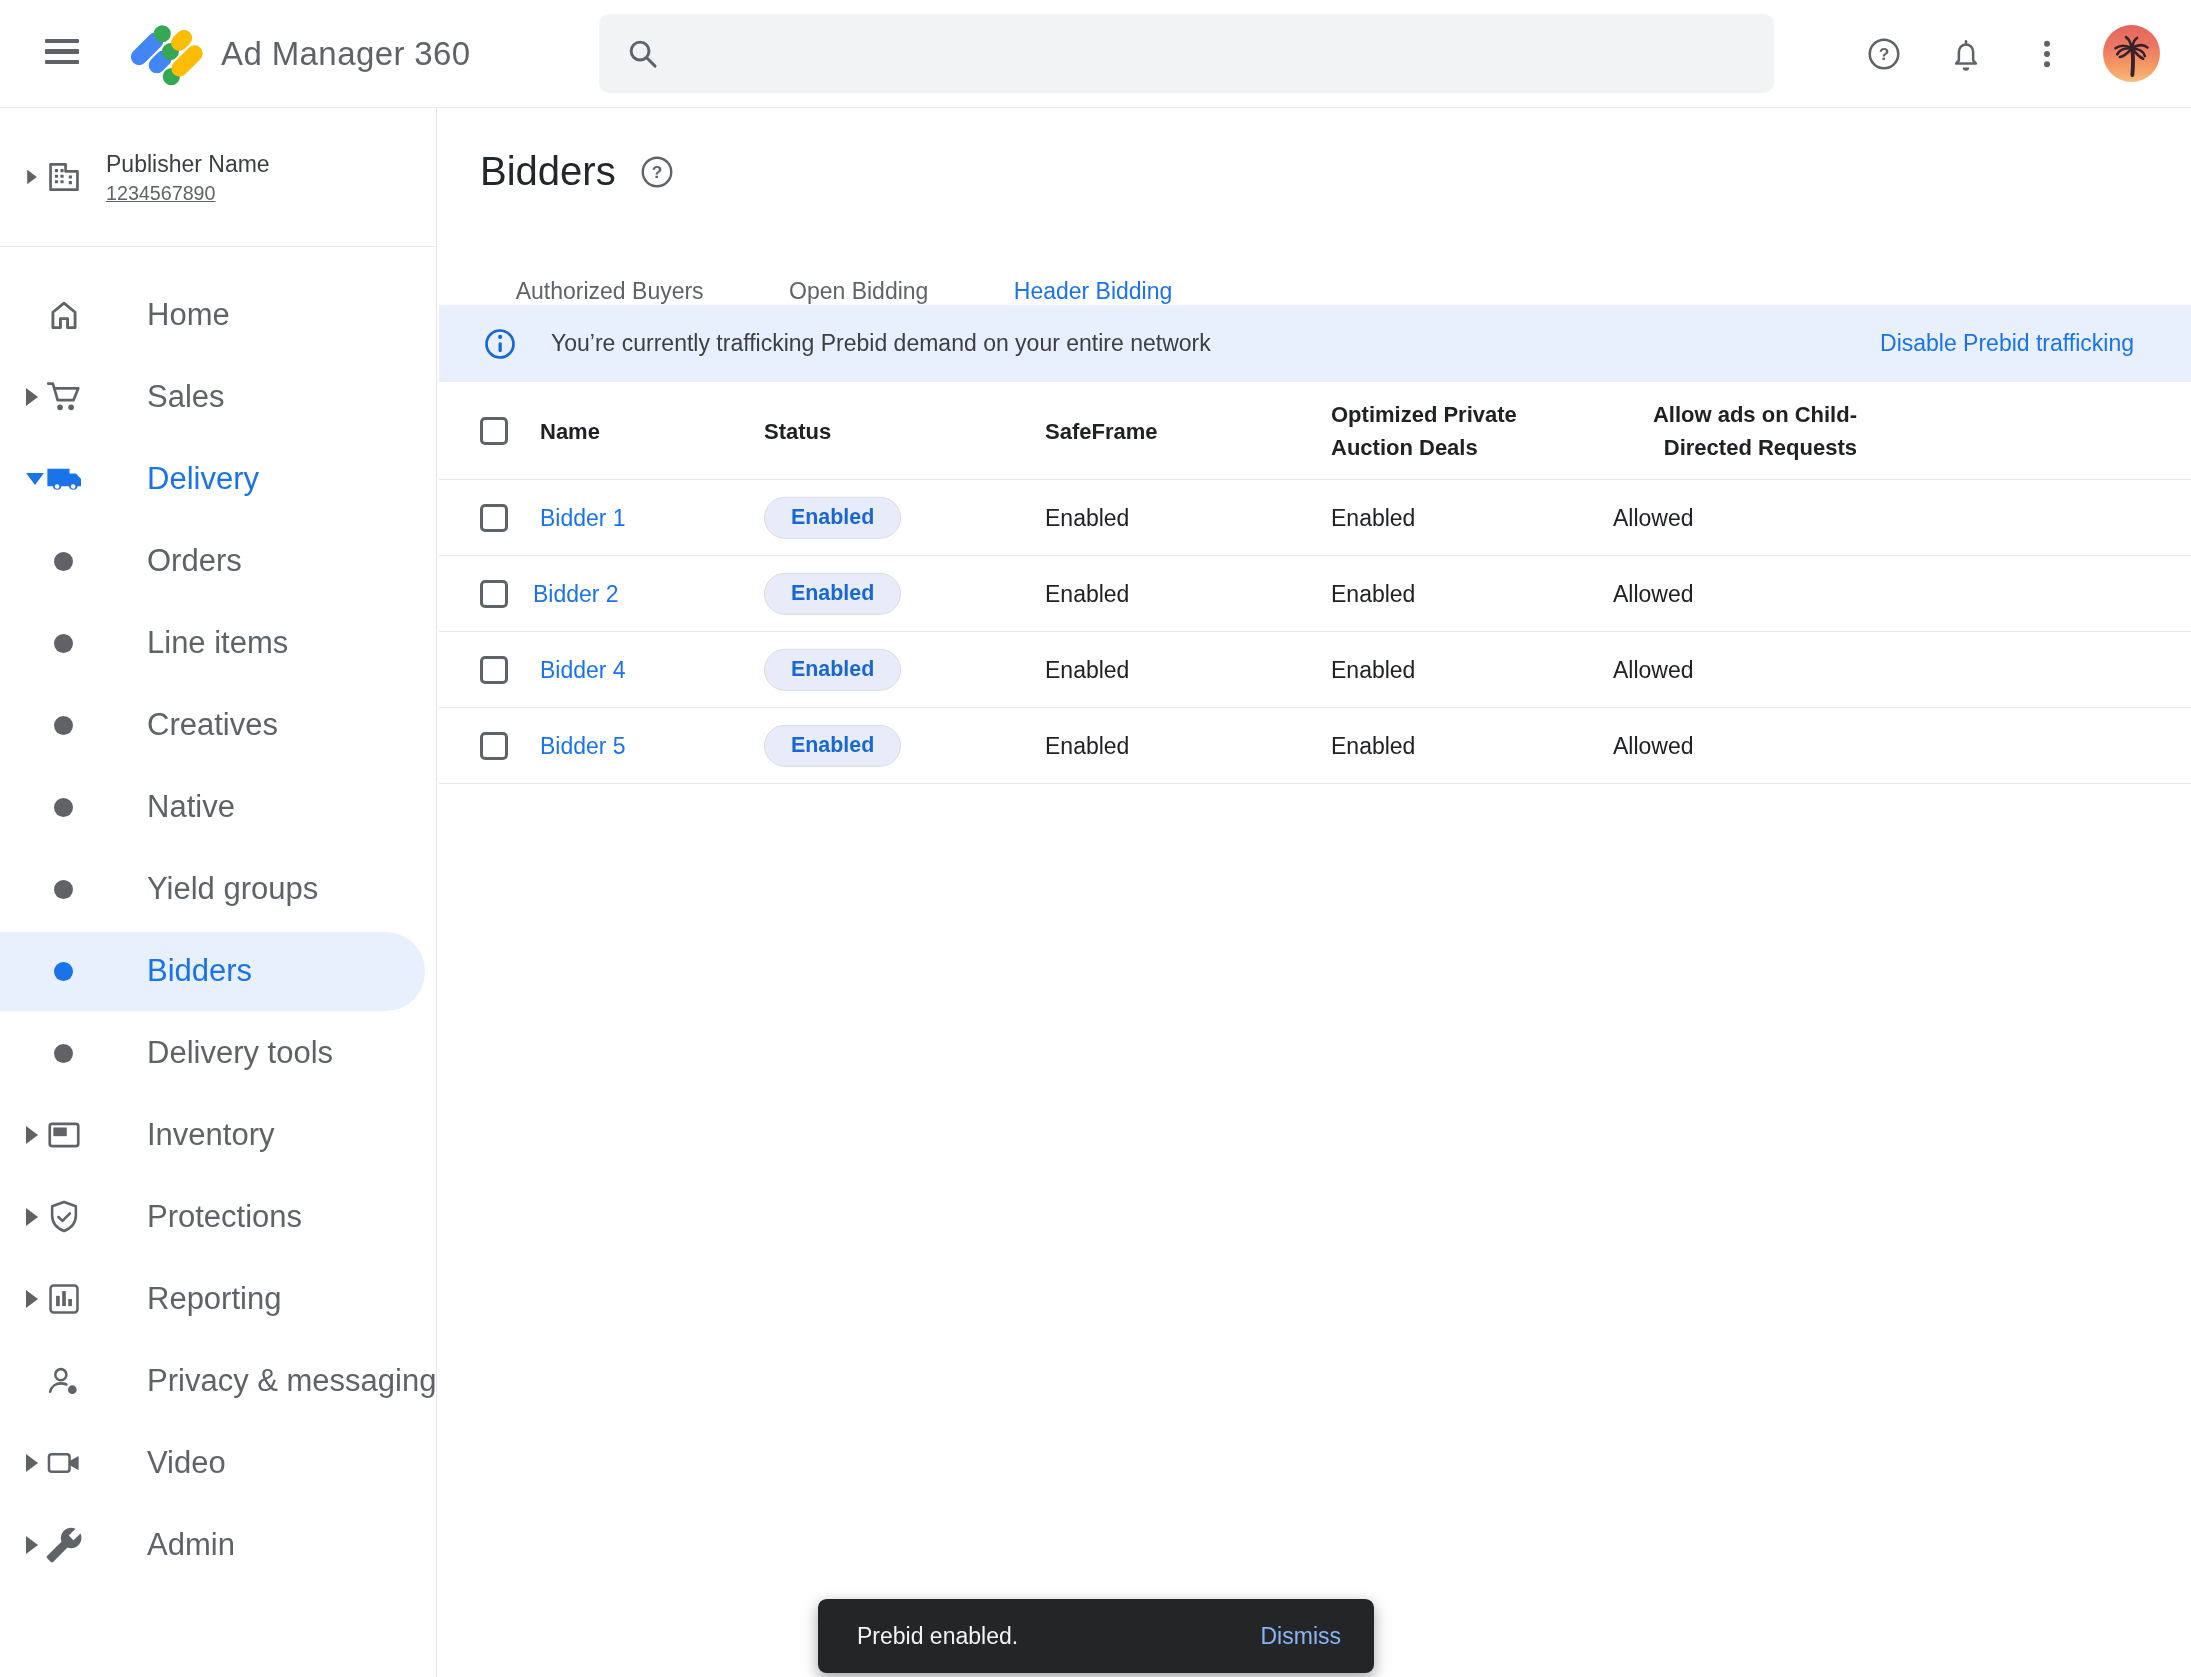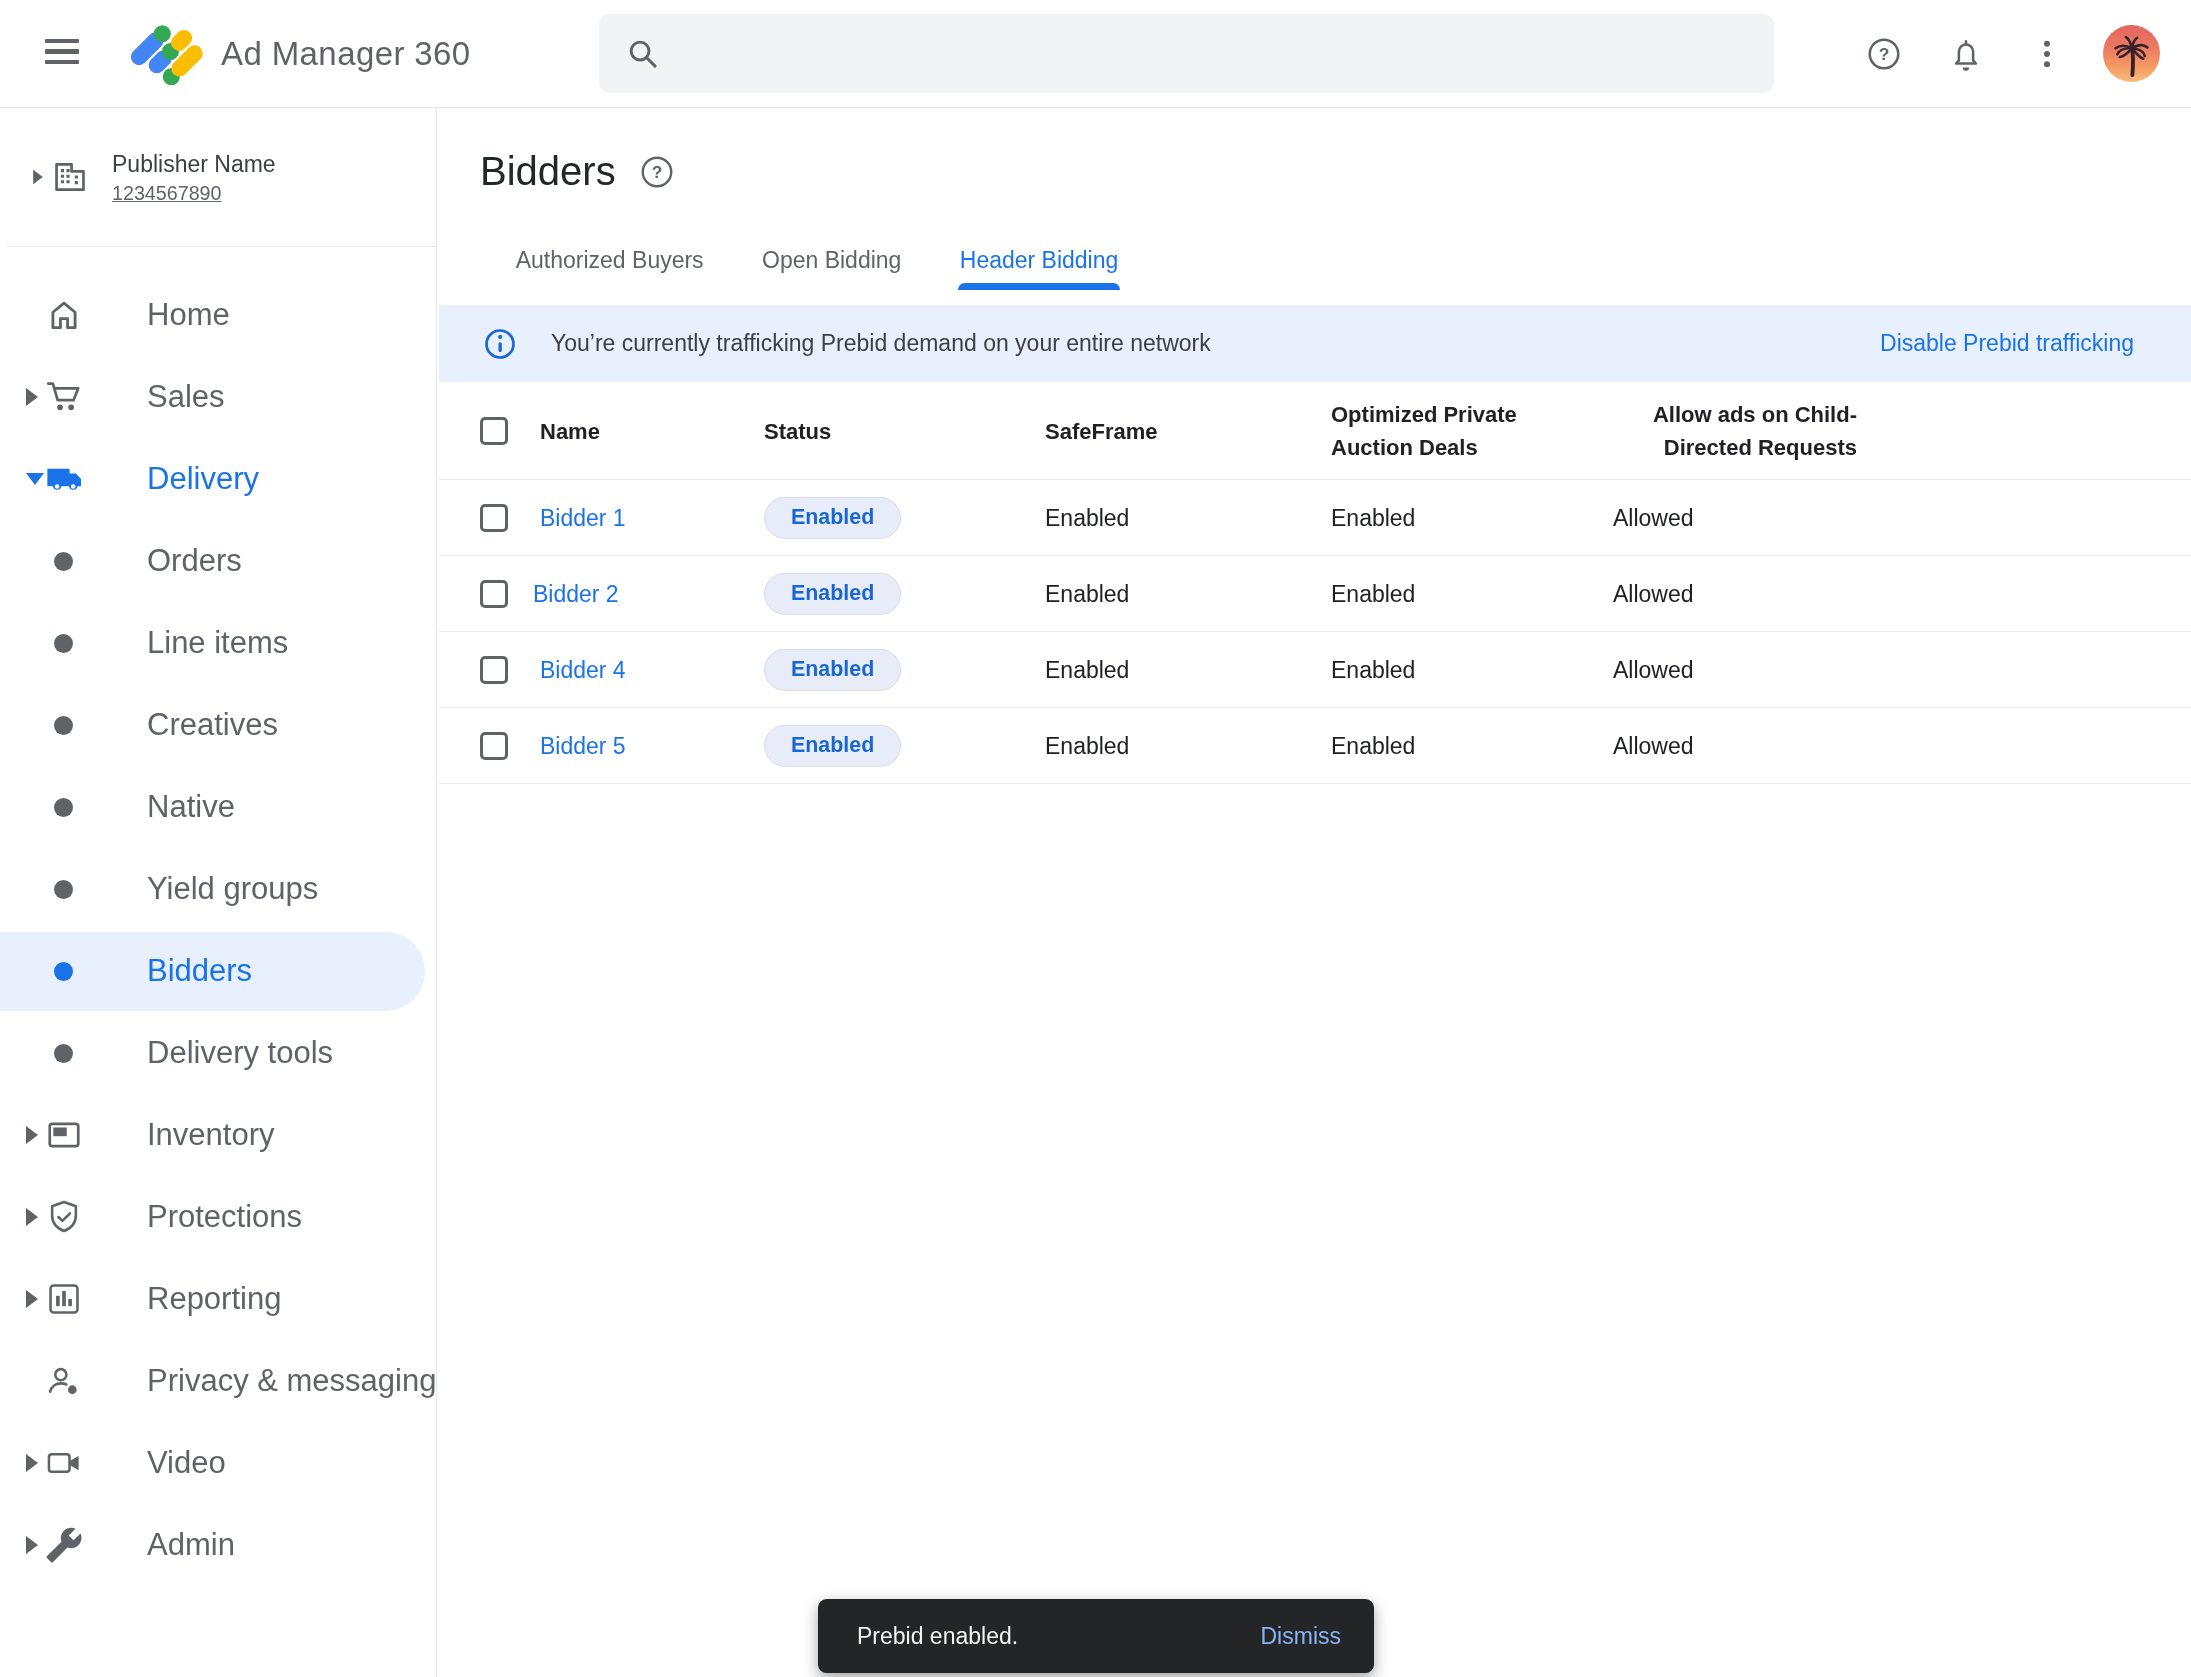--- a/index.html
+++ b/index.html
@@ -21,21 +21,21 @@
                 font-family:inherit;color:#202124;}
   .tb-icon{position:absolute;top:35px;width:38px;height:38px;cursor:pointer;}
   .tb-help{left:1865px;} .tb-bell{left:1947px;} .tb-dots{left:2028px;}
   .avatar{position:absolute;left:2103px;top:25px;width:57px;height:57px;border-radius:50%;overflow:hidden;
           background:linear-gradient(180deg,#e2655e 0%,#ec7a62 40%,#f49c64 75%,#f8bc80 100%);cursor:pointer;}
   .avatar svg{width:100%;height:100%;}
 
   
   .sidebar{position:absolute;left:0;top:108px;width:437px;height:1570px;background:#fff;
            border-right:1.7px solid #e4e6e9;box-sizing:border-box;overflow:hidden;}
-  .account{position:relative;height:139px;border-bottom:1.7px solid #e8eaed;box-sizing:border-box;cursor:pointer;margin-left:6px;}
+  .account{position:relative;height:139px;border-bottom:1.7px solid #e8eaed;box-sizing:border-box;cursor:pointer;}
   .account .arrow{position:absolute;left:26px;top:60px;}
   .account-icon{position:absolute;left:45px;top:50px;width:38px;height:38px;}
   .account-text{position:absolute;left:106px;top:41px;}
   .account-name{font-size:23px;font-weight:500;color:#3c4043;line-height:31px;}
   .account-id{font-size:19.7px;color:#5f6368;line-height:26px;text-decoration:underline;}
   .nav{padding-top:27px;}
   .nav-item{position:relative;height:82px;display:flex;align-items:center;cursor:pointer;}
   .nav-item .arrow{position:absolute;left:26px;}
   .nav-icon{position:absolute;left:45px;width:38px;height:38px;display:flex;align-items:center;}
   .nav-icon svg{width:38px;height:38px;}
@@ -51,21 +51,21 @@
              border-left:12px solid #5f6368;}
   .tri-down{width:0;height:0;border-left:9.4px solid transparent;border-right:9.4px solid transparent;
             border-top:12px solid #1a73e8;}
 
   
   .main{position:absolute;left:439px;top:108px;width:1752px;height:1570px;background:#fff;}
   .page-head{position:absolute;left:41px;top:41px;display:flex;align-items:center;}
   .page-title{font-size:40px;color:#23262b;}
   .title-help{width:38px;height:38px;margin-left:22px;cursor:pointer;}
 
-  .tabs{position:absolute;left:75px;top:122px;height:60px;display:flex;gap:55px;}
+  .tabs{position:absolute;left:75px;top:153px;height:60px;display:flex;gap:82px;}
   .tab{position:relative;display:flex;align-items:center;font-size:23px;font-weight:500;
        color:#5f6368;cursor:pointer;padding:0 1.7px;}
   .tab.active{color:#1a73e8;}
   .tab.active::after{content:"";position:absolute;left:0;right:0;bottom:0;height:6.8px;
        background:#1a73e8;border-radius:6.8px 6.8px 0 0;}
 
   .banner{position:absolute;left:0;top:197px;width:1752px;height:77px;background:#e8f0fe;
           display:flex;align-items:center;}
   .banner-icon{width:36px;height:36px;margin-left:43px;flex:none;}
   .banner-text{margin-left:33px;font-size:23px;color:#3c4043;}

